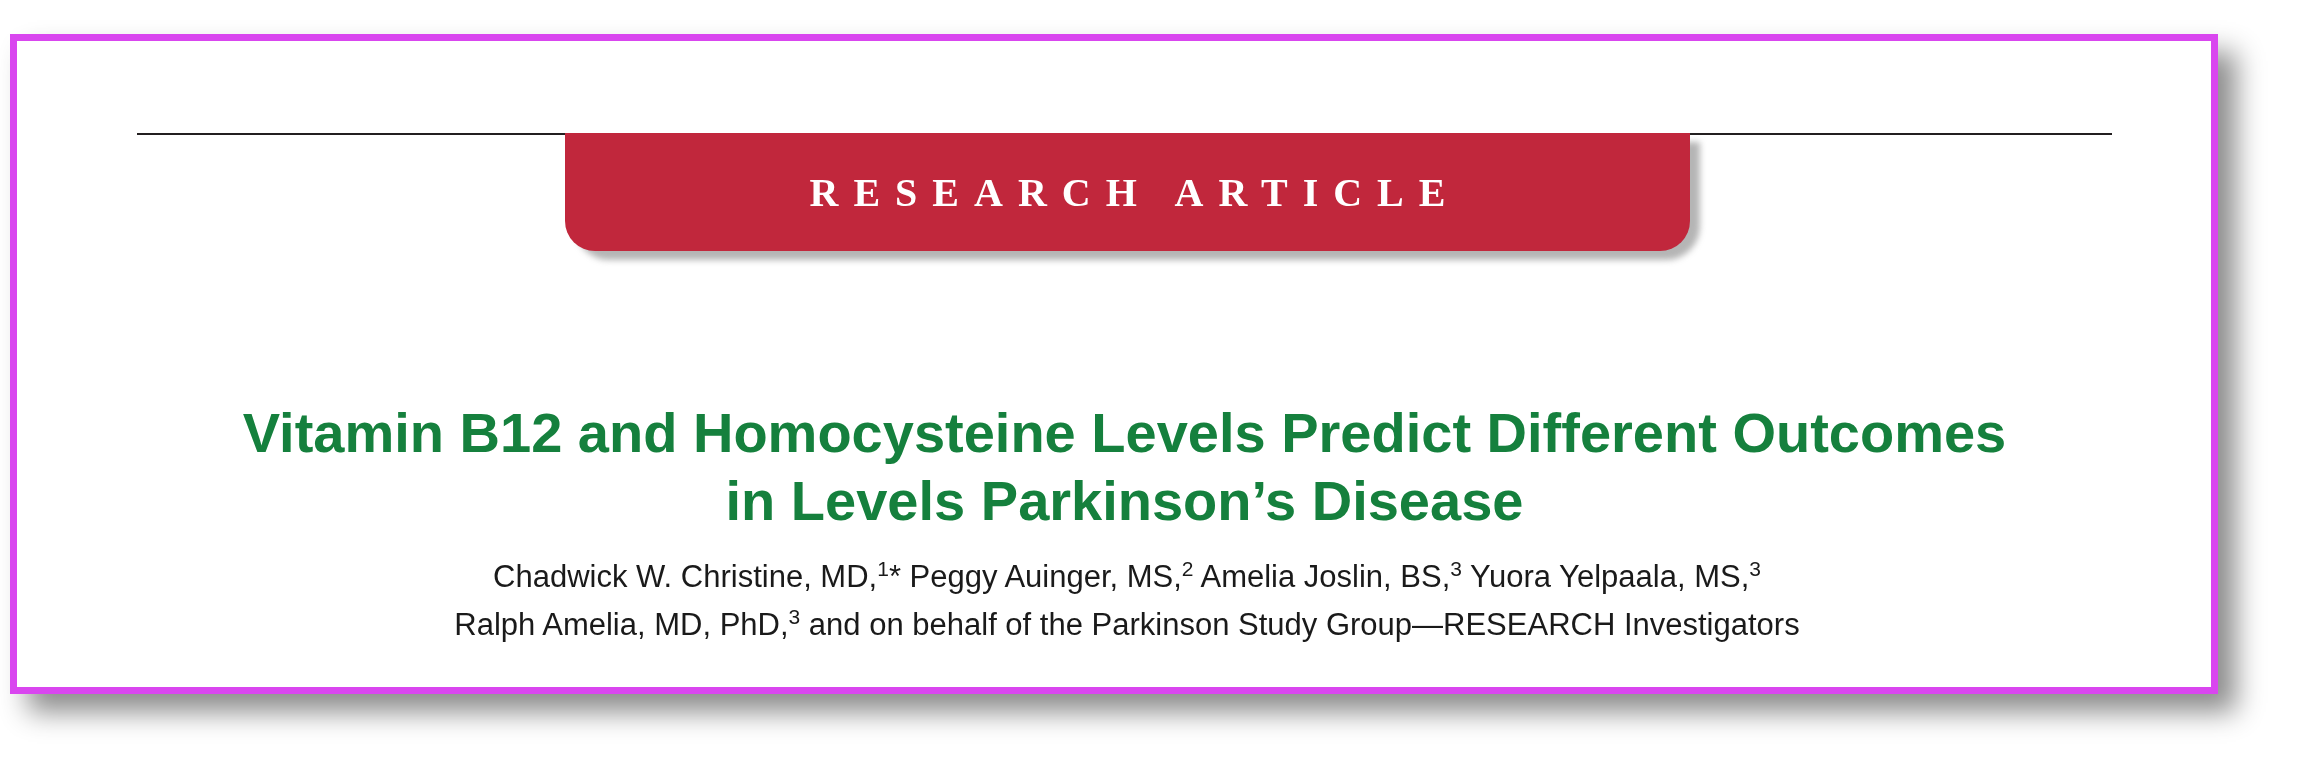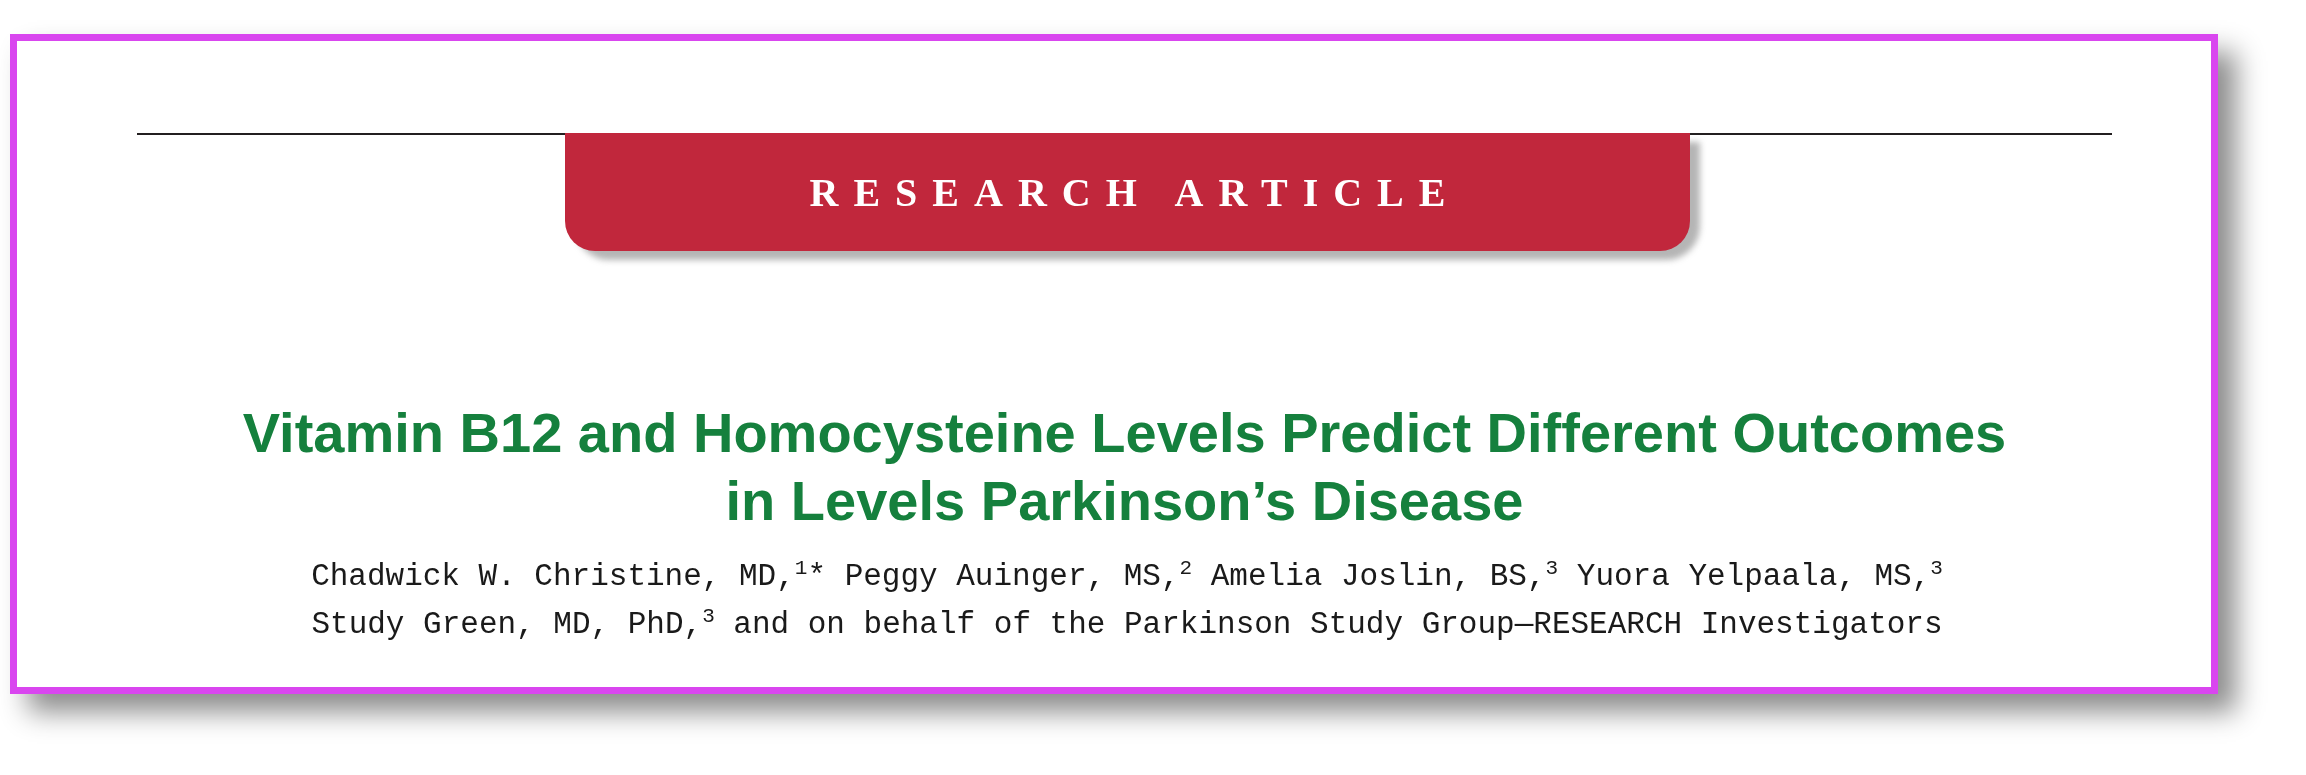--- a/index.html
+++ b/index.html
@@ -93,21 +93,21 @@
 
   .authors {
     position: absolute;
     left: 160px;
     top: 512px;
     width: 1900px;
     text-align: center;
     font-size: 31px;
     line-height: 48px;
     color: #1a1a1a;
-    font-family: Liberation Mono, monospace;
+    font-family: Liberation Sans, sans-serif;
   }
 
   .authors sup {
     font-size: 21px;
     vertical-align: super;
     line-height: 0;
   }
 </style>
 </head>
 <body>
@@ -129,18 +129,18 @@
   </div>
 
   <div class="authors">
     <div>
       <span>Chadwick W. Christine, MD,</span><sup>1</sup><span>*</span>
       <span>Peggy Auinger, MS,</span><sup>2</sup>
       <span>Amelia Joslin, BS,</span><sup>3</sup>
       <span>Yuora Yelpaala, MS,</span><sup>3</sup>
     </div>
     <div>
-      <span>Study Green, MD, PhD,</span><sup>3</sup>
+      <span>Ralph Amelia, MD, PhD,</span><sup>3</sup>
       <span>and on behalf of the Parkinson Study Group—RESEARCH Investigators</span>
     </div>
   </div>
 
 </div>
 
 </body></html>

